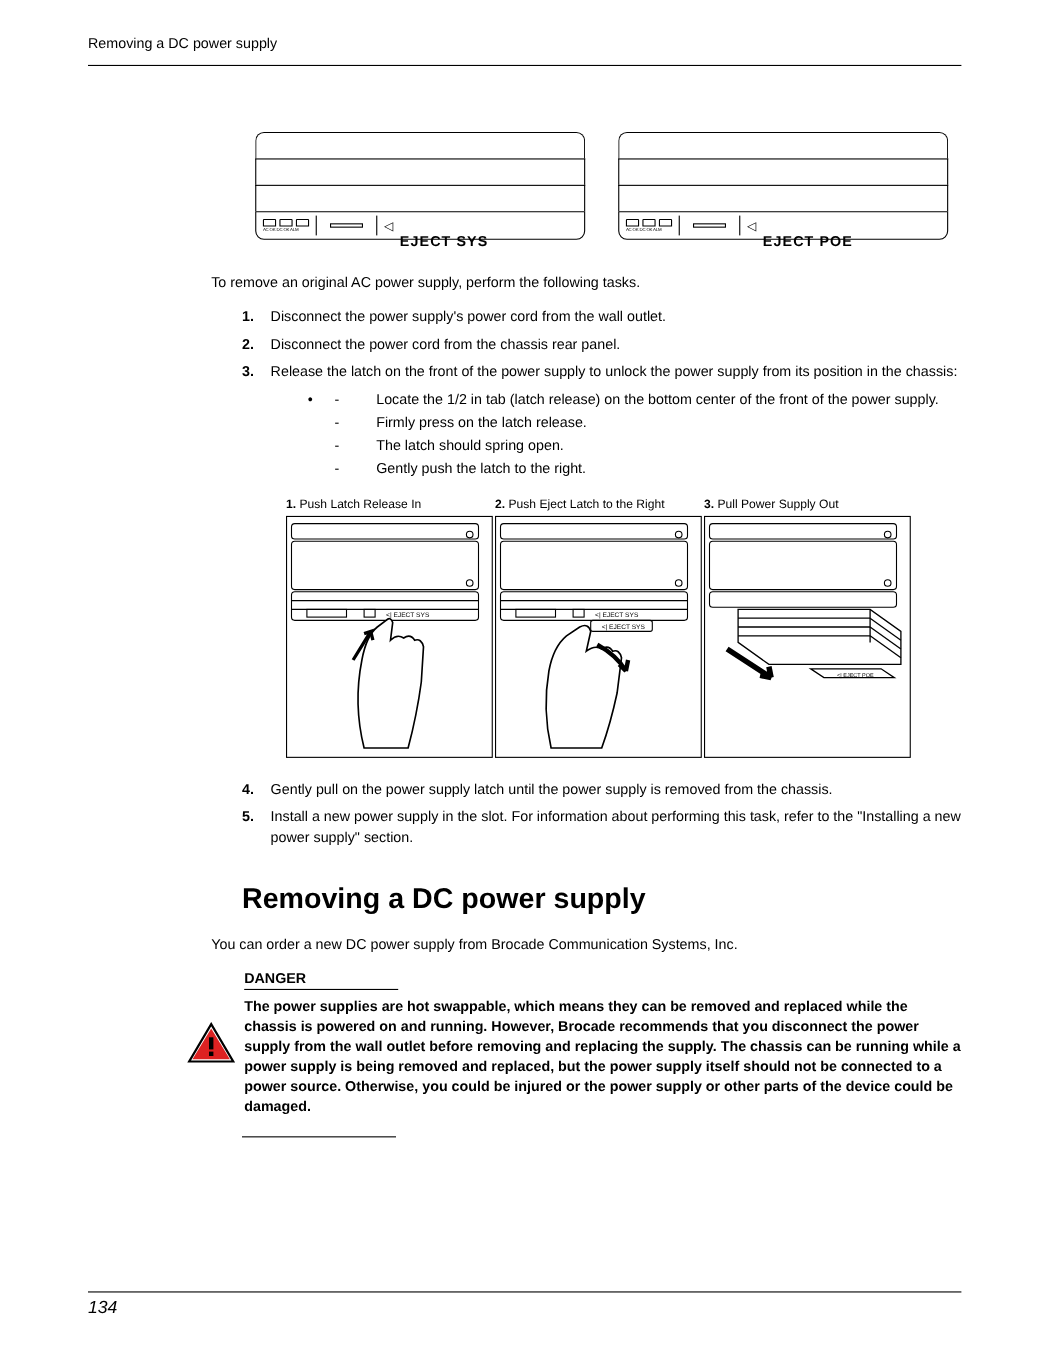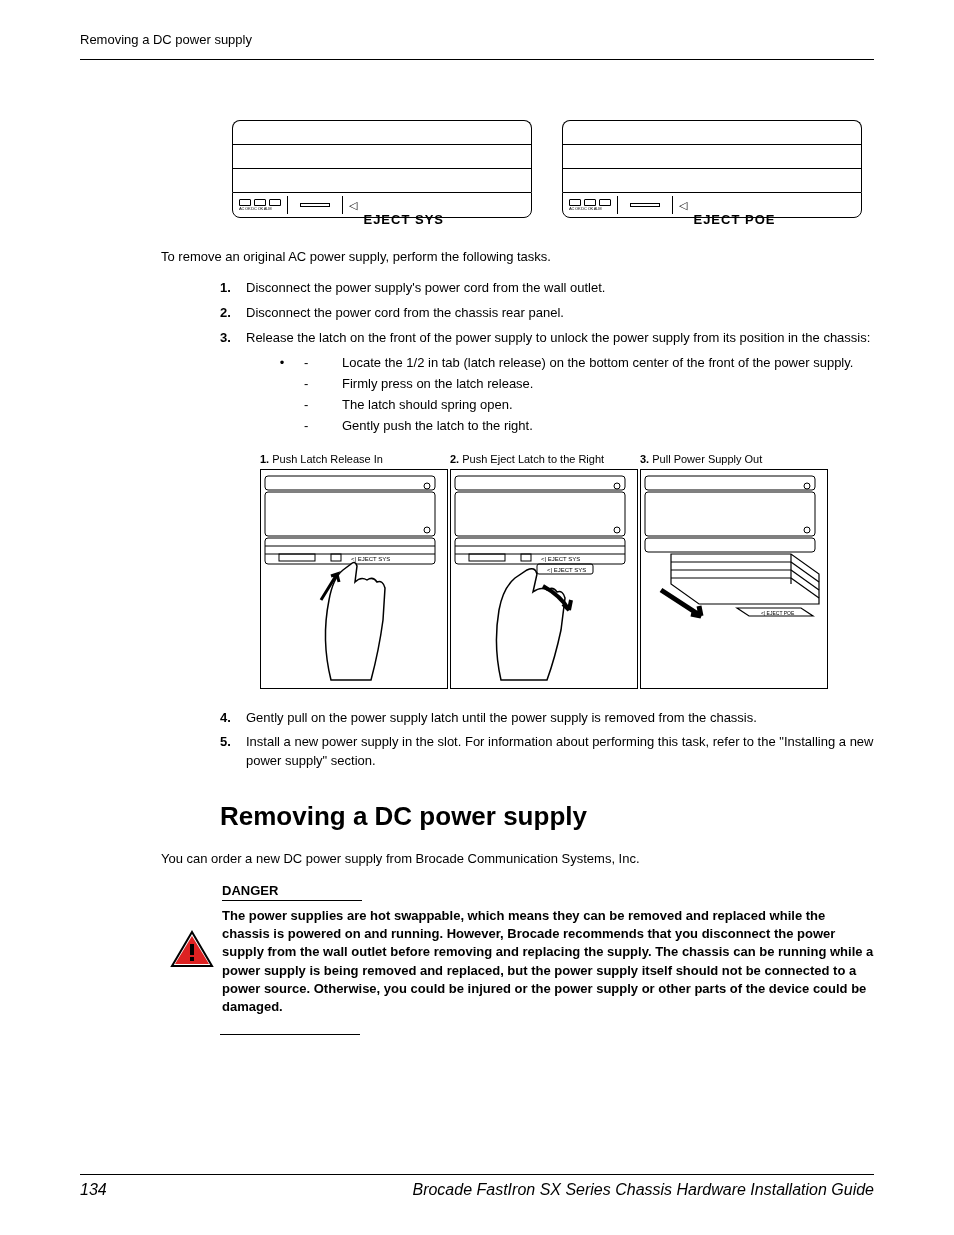--- a/index.html
+++ b/index.html
@@ -19,21 +19,21 @@
   .psu-slot { height: 24px; border: 1px solid #000; border-radius: 8px 8px 0 0; border-bottom: none; }
   .psu-slot + .psu-slot { border-radius: 0; }
   .psu-bottom { height: 26px; border: 1px solid #000; border-radius: 0 0 8px 8px; display: flex; align-items: center; padding: 0 6px; gap: 6px; }
   .led-group { display: flex; gap: 3px; align-items: flex-end; }
   .led { width: 12px; height: 7px; border: 1px solid #000; border-radius: 1px 1px 0 0; }
   .led-labels { font-size: 4px; letter-spacing: -0.2px; white-space: nowrap; }
   .sep { width: 1px; height: 18px; background: #000; }
   .handle { width: 30px; height: 4px; border: 1px solid #000; margin: 0 6px; }
   .eject-arrow { font-size: 11px; }
   .eject-text { font-family: Arial; font-weight: bold; font-size: 13px; letter-spacing: 1px; margin-top: 28px; }
-  .body-text { font-size: 13px; line-height: 1.45; margin-left: 81px; margin-bottom: 12px; }
+  .body-text { font-size: 13px; line-height: 1.45; margin-left: 112px; margin-bottom: 12px; }
   .ol { margin-left: 140px; font-size: 13px; line-height: 1.45; }
   .ol-item { display: flex; margin-bottom: 6px; }
   .ol-num { width: 26px; font-weight: bold; flex-shrink: 0; }
   .ol-text { flex: 1; }
   .sub-ul { margin-left: 190px; font-size: 13px; line-height: 1.6; margin-bottom: 16px; }
   .sub-item { display: flex; }
   .bullet { width: 24px; text-align: center; }
   .dash { width: 48px; text-align: left; padding-left: 10px; }
   .sub-text { flex: 1; }
   .fig2 { margin-left: 180px; margin-bottom: 20px; margin-top: 4px; }
@@ -247,16 +247,15 @@
   </div>
 </div>
 
 <hr class="end-rule">
 
 <div class="footer">
   <hr class="footer-rule">
   <div class="footer-row">
     <div>134</div>
     <div class="footer-right">
-      <div>Brocade FastIron SX Series Chassis Hardware Installation Guide</div>
     </div>
   </div>
 </div>
 
 </body></html>

